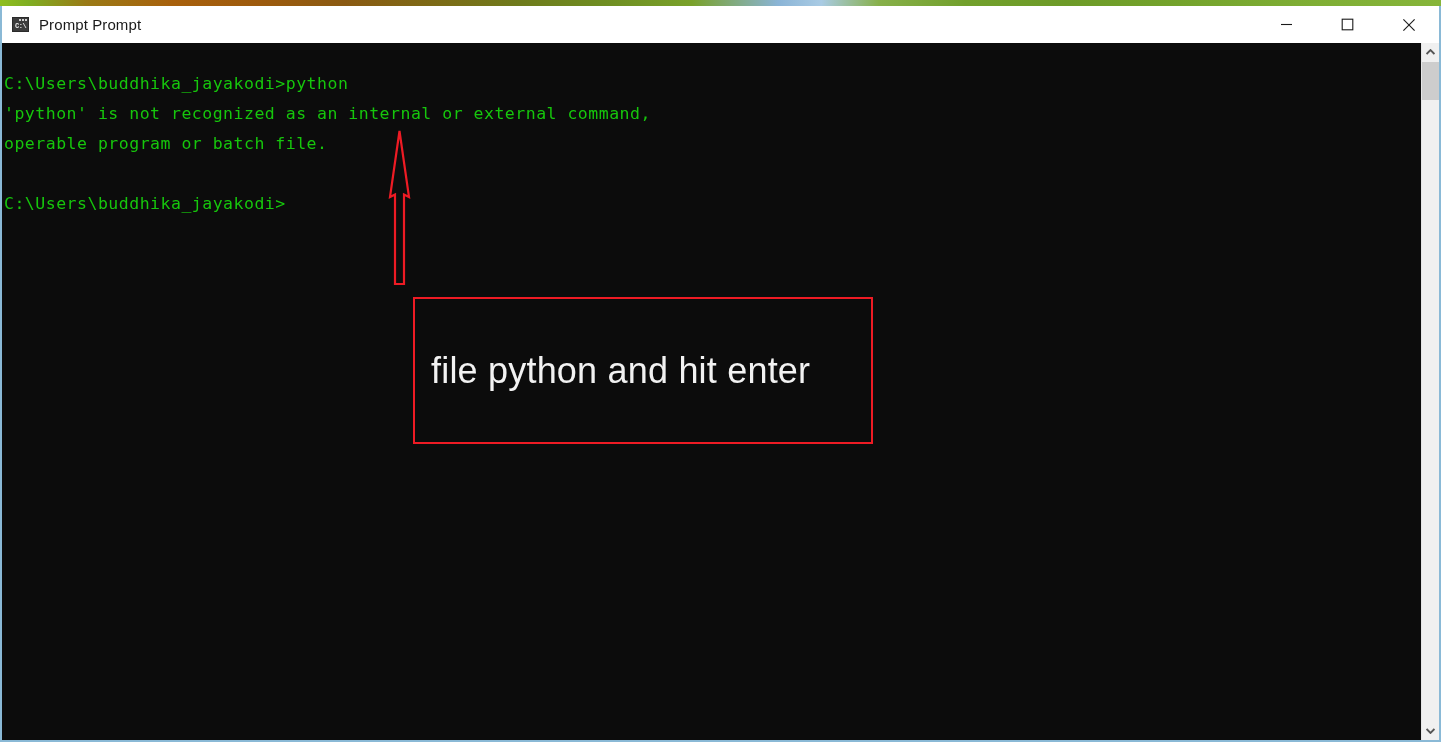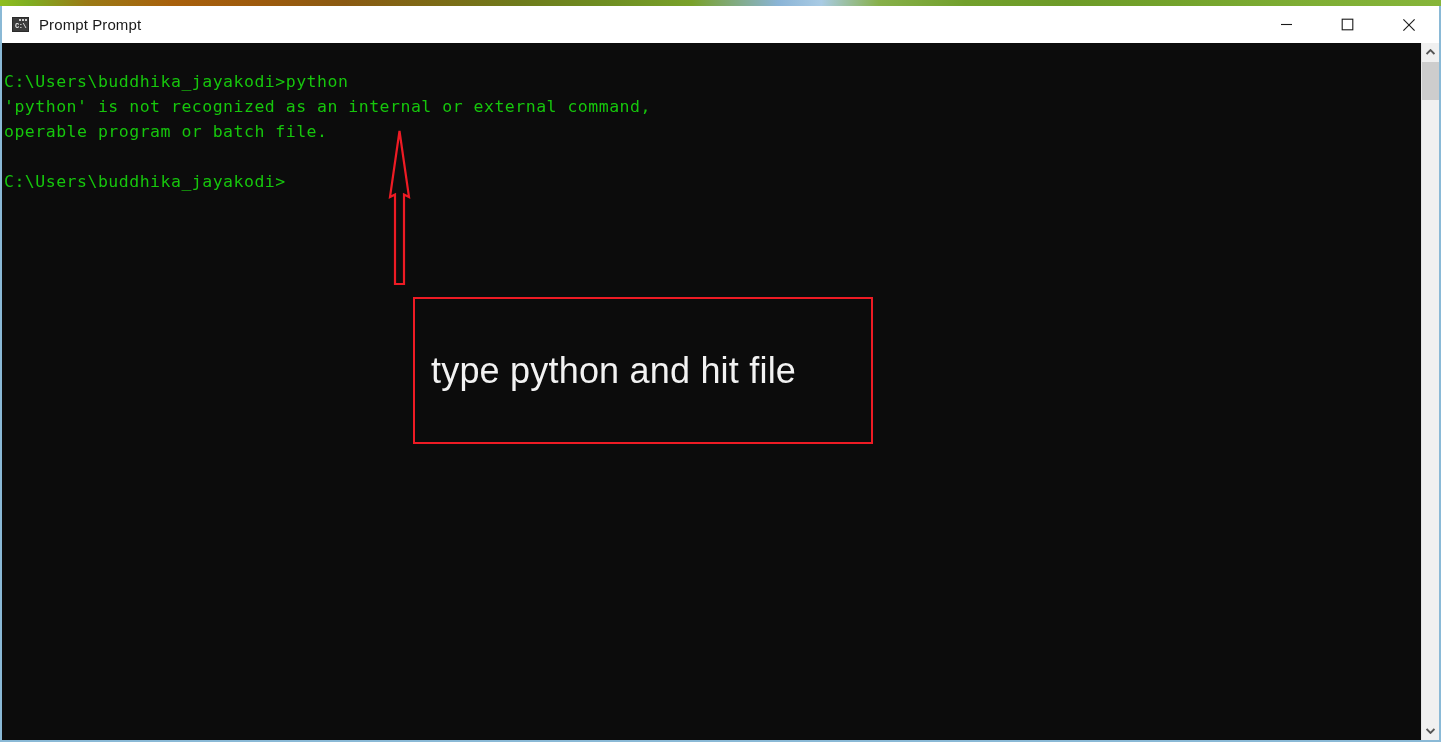--- a/index.html
+++ b/index.html
@@ -110,21 +110,21 @@
     bottom: 0;
     background: #0c0c0c;
     overflow: hidden;
   }
   #term-text {
     position: absolute;
     left: 2px;
     top: 9px;
     font-family: "DejaVu Sans Mono", "Liberation Mono", monospace;
     font-size: 16.5px;
-    line-height: 25px;
+    line-height: 30px;
     color: #16c60c;
     white-space: pre;
     letter-spacing: 0.5px;
   }
 
   
   #annotation-arrow {
     position: absolute;
     left: 381px;
     top: 86px;
@@ -232,21 +232,21 @@
 'python' is not recognized as an internal or external command,
 operable program or batch file.
 
 C:\Users\buddhika_jayakodi&gt;</pre>
 
     <svg id="annotation-arrow" viewBox="0 0 34 158">
       <path d="M16.5 2 L26 68 L21 65.5 L21 155 L12 155 L12 65.5 L7 68 Z" fill="none" stroke="#ee1b24" stroke-width="2.2" stroke-linejoin="miter"></path>
     </svg>
 
     <div id="annotation-box">
-      <div id="annotation-text">type python and hit file</div>
+      <div id="annotation-text">file python and hit enter</div>
     </div>
 
     <div id="scrollbar">
       <div id="sb-track"></div>
       <div class="sb-arrow" id="sb-arrow-up">
         <svg width="9" height="6" viewBox="0 0 9 6">
           <path d="M0.6 5 L4.5 1 L8.4 5" fill="none" stroke="#555555" stroke-width="1.8"></path>
         </svg>
       </div>
       <div id="sb-thumb"></div>

